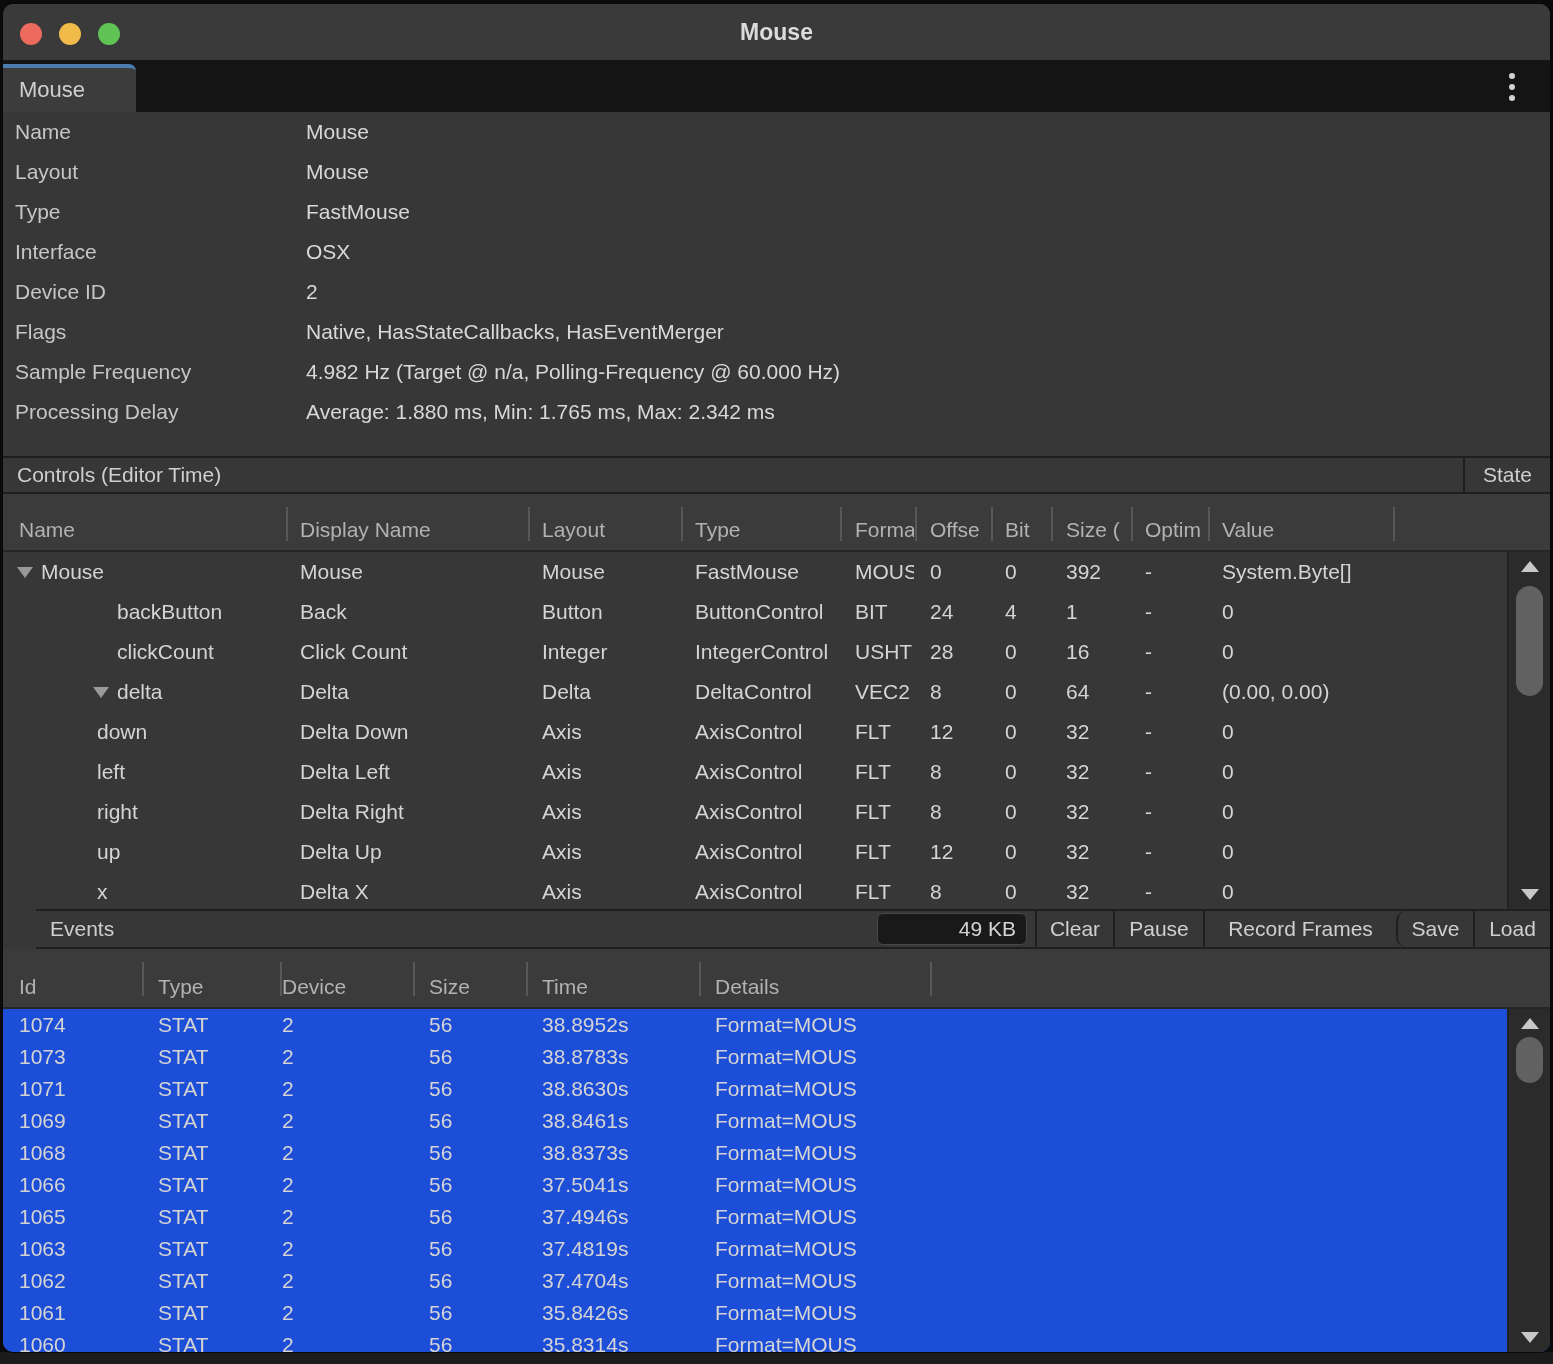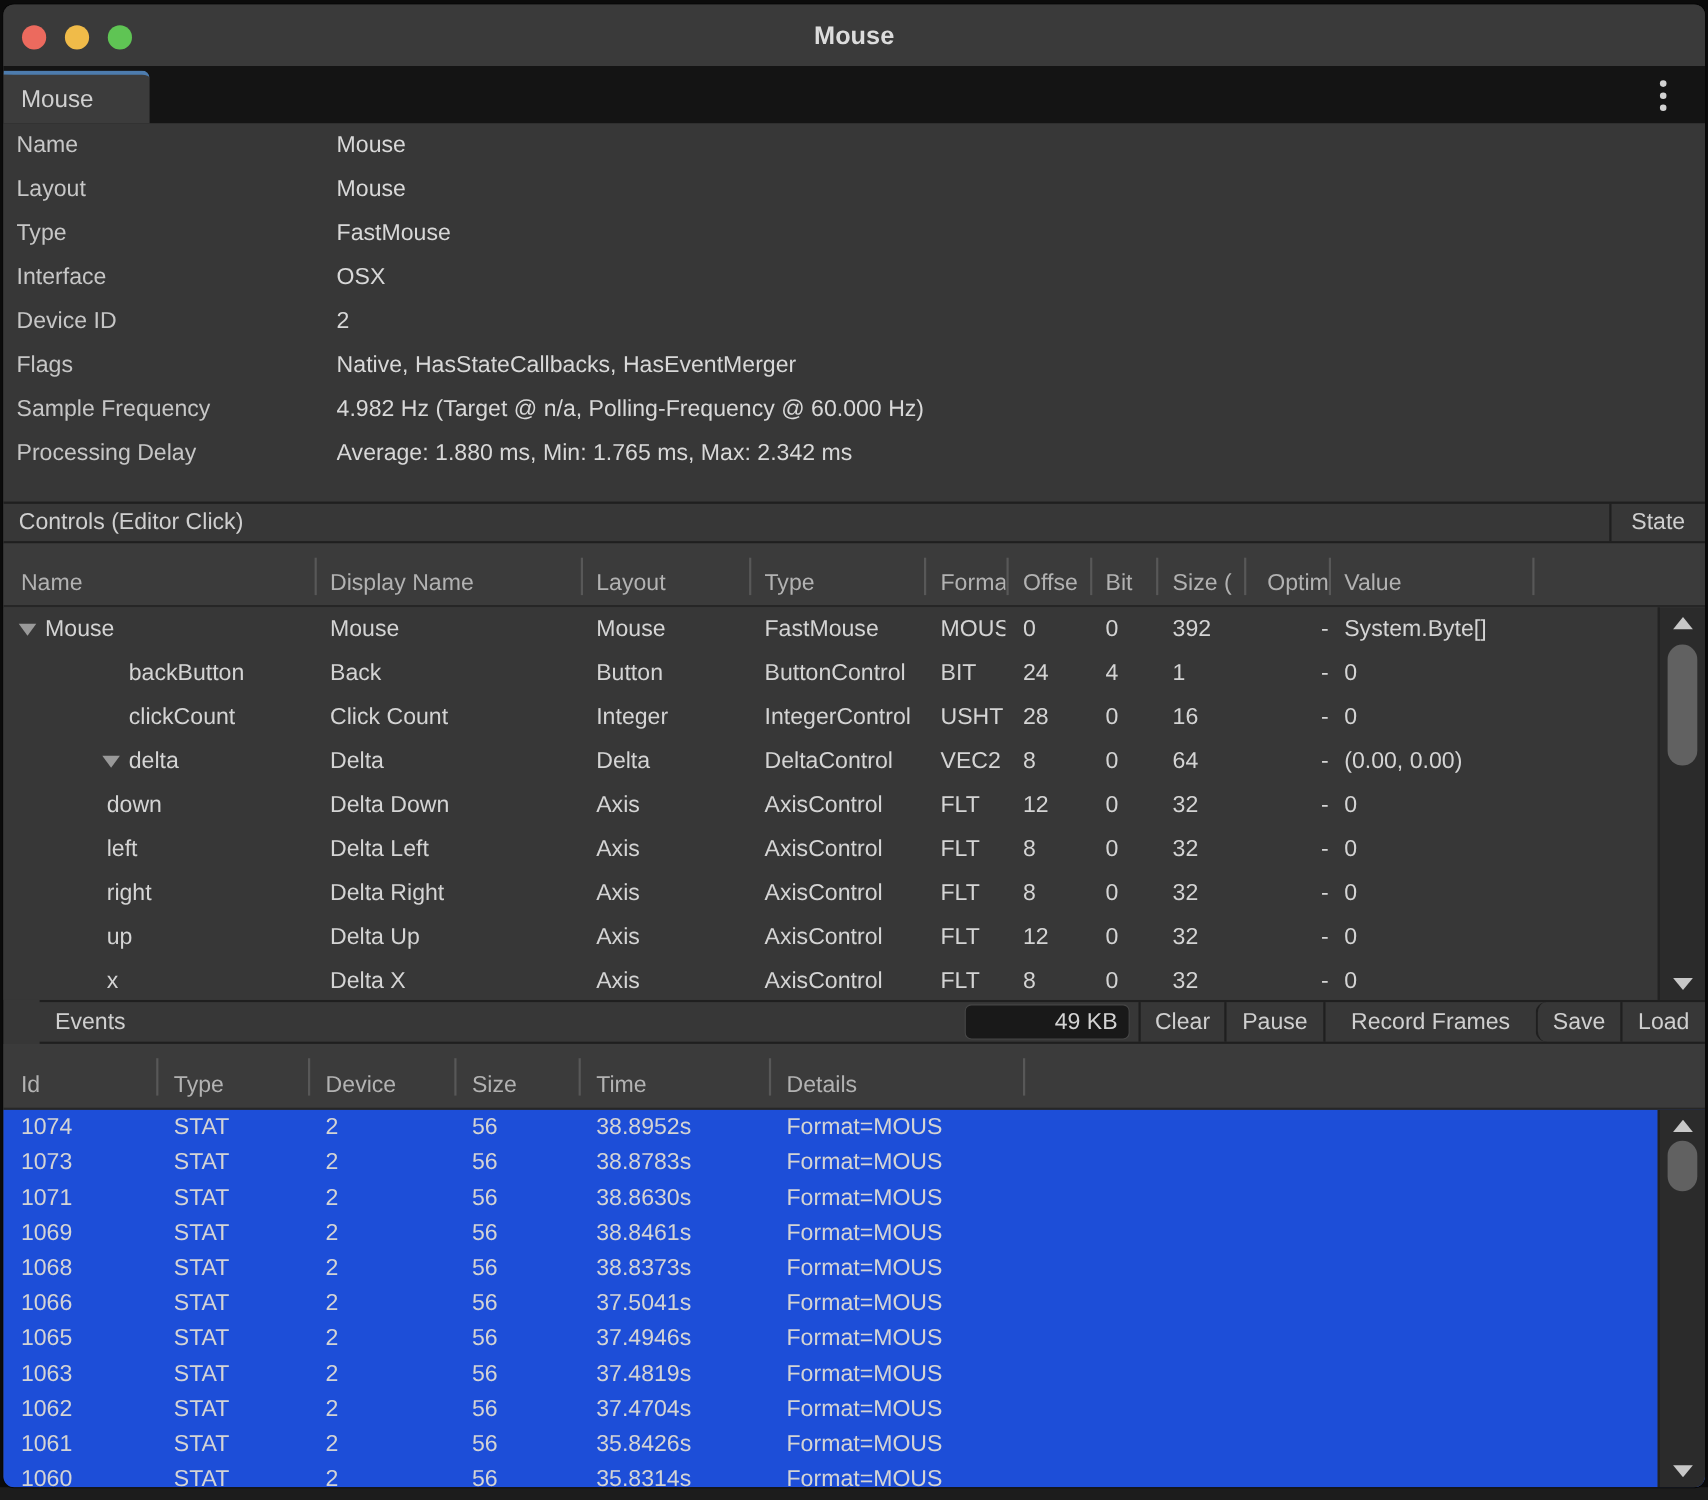--- a/index.html
+++ b/index.html
@@ -76,38 +76,38 @@
 
   
   .c0{left:0;width:283px;}
   .c1{left:283px;width:242px;padding-left:14px;}
   .c2{left:525px;width:153px;padding-left:14px;}
   .c3{left:678px;width:160px;padding-left:14px;}
   .c4{left:838px;width:73px;padding-left:14px;}
   .c5{left:913px;width:75px;padding-left:14px;}
   .c6{left:988px;width:61px;padding-left:14px;}
   .c7{left:1049px;width:79px;padding-left:14px;}
-  .c8{left:1128px;width:77px;padding-left:14px;text-align:right;}
+  .c8{left:1128px;width:77px;padding-left:14px;}
   .c9{left:1205px;width:185px;padding-left:14px;}
   .chead .c0{padding-left:16px;}
 
   
   .namecell{padding-left:38px;}
   .indent-1 .namecell{padding-left:66px;margin-left:48px;}
   .indent-2 .namecell{padding-left:94px;}
   .arrow{display:none;position:absolute;top:15px;left:14px;width:0;height:0;
          border-left:8px solid transparent;border-right:8px solid transparent;
          border-top:11px solid #999;}
   .indent-1 .arrow{left:42px;}
   .expandable .arrow{display:block;}
 
   
   .e0{left:0;width:139px;padding-left:16px;}
   .e1{left:139px;width:138px;padding-left:16px;}
-  .e2{left:277px;width:125px;padding-left:16px;}
+  .e2{left:263px;width:125px;padding-left:16px;}
   .e3{left:410px;width:94px;padding-left:16px;}
   .e4{left:523px;width:173px;padding-left:16px;}
   .e5{left:696px;width:231px;padding-left:16px;}
 
   
   .vscroll{position:absolute;top:0;bottom:0;right:0;width:43px;background:#2b2b2b;
            border-left:2px solid #222;z-index:3;}
   .sb-up,.sb-down{position:absolute;left:50%;transform:translateX(-50%);width:0;height:0;
            border-left:9px solid transparent;border-right:9px solid transparent;cursor:pointer;}
   .sb-up{top:9px;border-bottom:11px solid #c8c8c8;}
@@ -182,21 +182,21 @@
         </div>
 
         <div class="info-row">
           <div class="info-label">Processing Delay</div>
           <div class="info-value">Average: 1.880 ms, Min: 1.765 ms, Max: 2.342 ms</div>
         </div>
 
     </div>
 
     <div class="secbar controls-bar">
-      <div class="secbar-title">Controls (Editor Click)</div>
+      <div class="secbar-title">Controls (Editor Time)</div>
       <div class="spacer"></div>
       <div class="state-btn">State</div>
     </div>
 
     <div class="chead">
       <div class="cell c0">Name</div>
       <div class="cell c1">Display Name</div>
       <div class="cell c2">Layout</div>
       <div class="cell c3">Type</div>
       <div class="cell c4">Forma</div>

